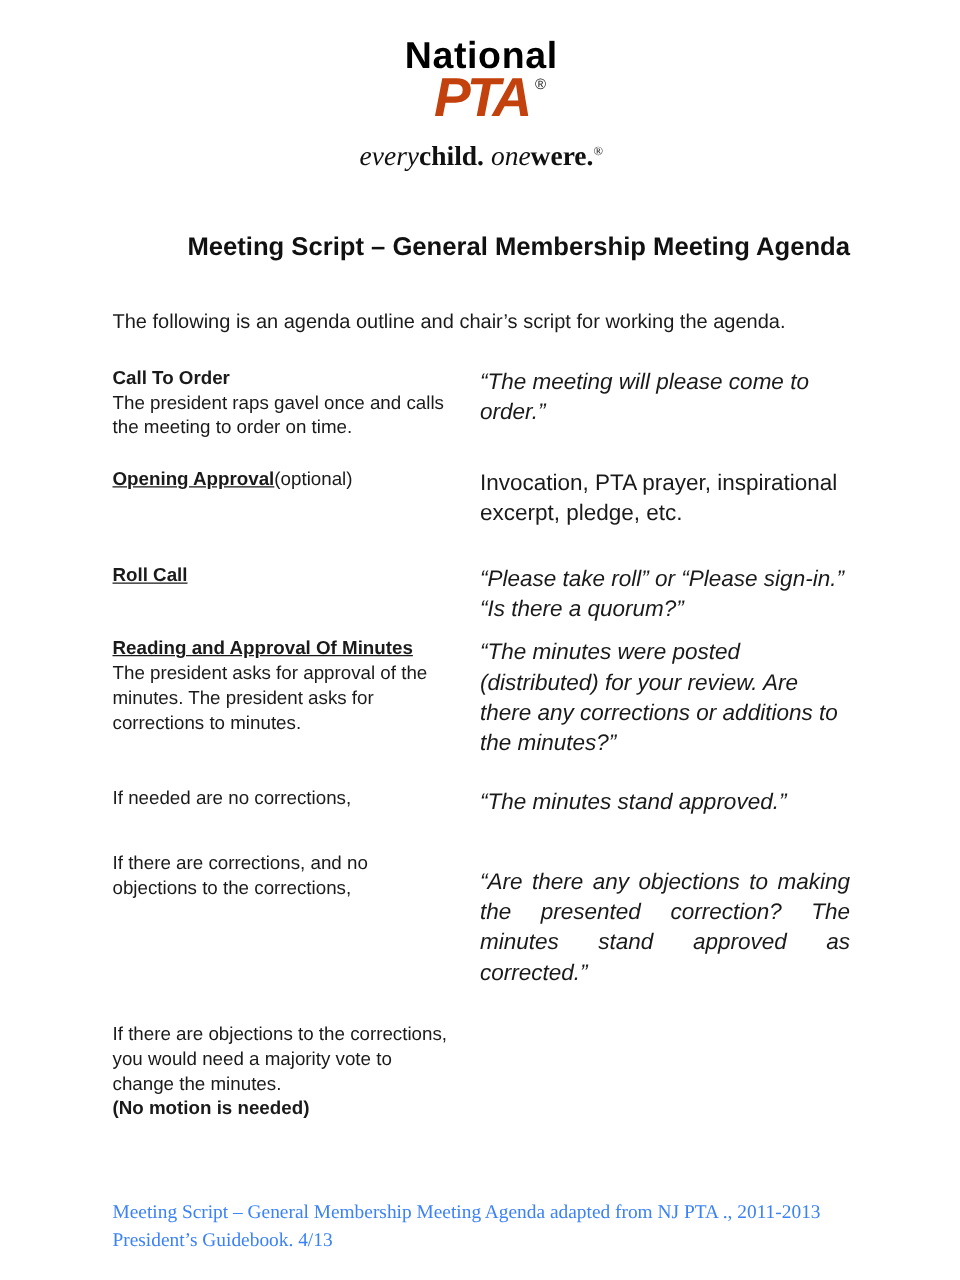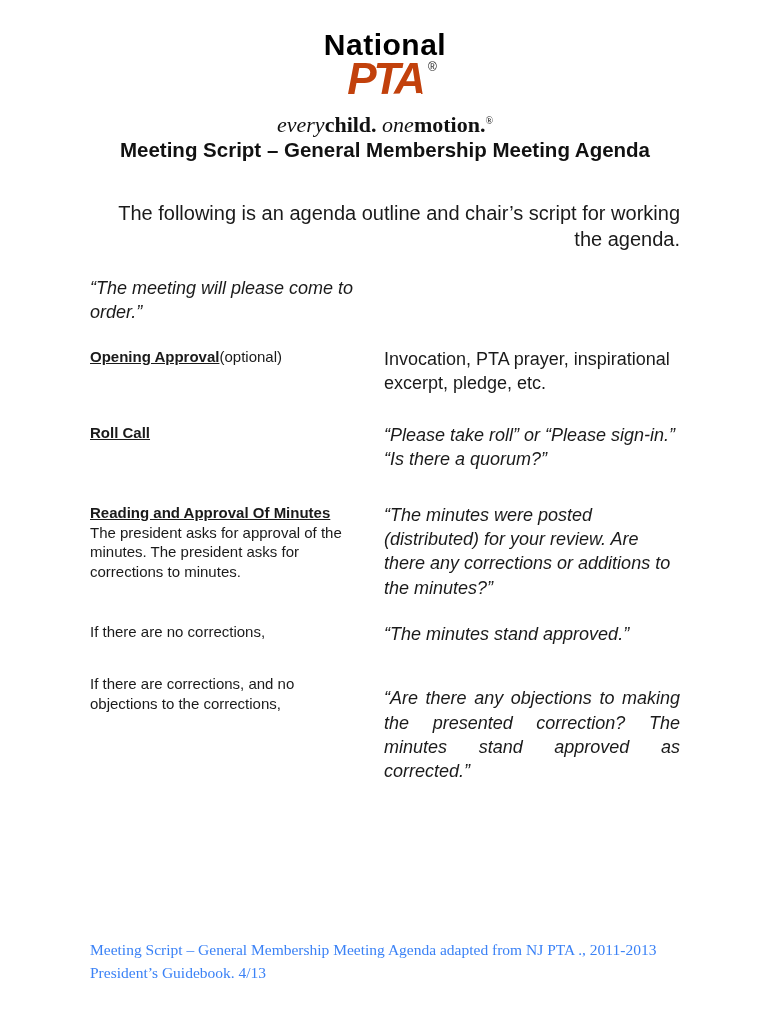--- a/index.html
+++ b/index.html
@@ -10,21 +10,21 @@
     width: 768px;
     min-height: 1024px;
     margin: 0 auto;
     background: #ffffff;
     padding: 30px 88px 40px 90px;
     display: flex;
     flex-direction: column;
   }
 
   
-  .logo-block { text-align: center; }
+  .logo-block { text-align: center; margin-bottom: 48px; }
   .logo-national {
     font-weight: 800;
     font-size: 30px;
     letter-spacing: 0.5px;
     color: #000;
     line-height: 1.0;
   }
   .pta-wrap { position: relative; display: inline-block; line-height: 0.85; }
   .logo-pta {
     font-family: "Liberation Sans", sans-serif;
@@ -55,43 +55,42 @@
     font-family: "Liberation Serif", serif;
     font-size: 22px;
     color: #111;
   }
   .tg-it { font-style: italic; font-weight: 400; }
   .tg-b  { font-weight: 700; }
   .tg-reg { font-size: 10px; vertical-align: super; }
 
   
   .doc-title {
-    text-align: center;
+    text-align: right;
     font-weight: 700;
     font-size: 20.5px;
     margin-bottom: 38px;
     color: #111;
   }
   .doc-intro {
-    font-size: 20px;
+    font-size: 16px;
     margin-bottom: 24px;
     line-height: 1.3;
-    text-align: right;
   }
 
   
   .rows { display: flex; flex-direction: column; }
   .row {
     display: grid;
     grid-template-columns: 268px 1fr;
     column-gap: 26px;
     margin-bottom: 22px;
   }
   .row.gap-lg { margin-bottom: 28px; }
-  .row.gap-sm { margin-bottom: 31px; }
+  .row.gap-sm { margin-bottom: 10px; }
   .heading { font-size: 15px; font-weight: 700; line-height: 1.32; }
   .heading .u { text-decoration: underline; }
   .heading .suffix { font-weight: 400; text-decoration: none; }
   .body-text {
     font-size: 15px;
     line-height: 1.32;
     white-space: pre-line;
   }
   .body-bold { font-size: 15px; font-weight: 700; line-height: 1.32; }
   .script-text {
@@ -121,31 +120,35 @@
   <div class="logo-block">
     <div class="logo-national">National</div>
     <div class="pta-wrap">
       <span class="logo-pta">PTA</span>
       <span class="pta-stripe s1"></span>
       <span class="pta-stripe s2"></span>
       <span class="logo-reg">®</span>
     </div>
     <div class="logo-tagline">
       <span class="tg-it">every</span><span class="tg-b">child.</span>
-      <span class="tg-it">one</span><span class="tg-b">motion.</span><span class="tg-reg">®</span>
+      <span class="tg-it">one</span><span class="tg-b">were.</span><span class="tg-reg">®</span>
     </div>
   </div>
 
   <h1 class="doc-title">Meeting Script – General Membership Meeting Agenda</h1>
 
   <p class="doc-intro">The following is an agenda outline and chair’s script for working the agenda.</p>
 
   <div class="rows">
 
     <div class="row">
+      <div>
+        <div class="heading"><span>Call To Order</span></div>
+        <div class="body-text">The president raps gavel once and calls the meeting to order on time.</div>
+      </div>
       <div>
         <div class="script-text">“The meeting will please come to order.”</div>
       </div>
     </div>
 
     <div class="row gap-lg">
       <div>
         <div class="heading"><span class="u">Opening Approval</span><span class="suffix">(optional)</span></div>
       </div>
       <div>
@@ -168,36 +171,40 @@
         <div class="heading"><span class="u">Reading and Approval Of Minutes</span></div>
         <div class="body-text">The president asks for approval of the minutes. The president asks for corrections to minutes.</div>
       </div>
       <div>
         <div class="script-text">“The minutes were posted (distributed) for your review. Are there any corrections or additions to the minutes?”</div>
       </div>
     </div>
 
     <div class="row gap-lg">
       <div>
-        <div class="body-text">If there are no corrections,</div>
+        <div class="body-text">If needed are no corrections,</div>
       </div>
       <div>
         <div class="script-text">“The minutes stand approved.”</div>
       </div>
     </div>
 
     <div class="row gap-lg">
       <div>
         <div class="body-text">If there are corrections, and no objections to the corrections,</div>
       </div>
       <div>
         <div class="script-text justify">“Are there any objections to making the presented correction? The minutes stand approved as corrected.”</div>
       </div>
     </div>
 
     <div class="row">
+      <div>
+        <div class="body-text">If there are objections to the corrections, you would need a majority vote to change the minutes.</div>
+        <div class="body-bold">(No motion is needed)</div>
+      </div>
     </div>
 
   </div>
 
   <div class="footer">Meeting Script – General Membership Meeting Agenda adapted from NJ PTA ., 2011-2013 President’s Guidebook. 4/13</div>
 
 </div>
 
 </body></html>

